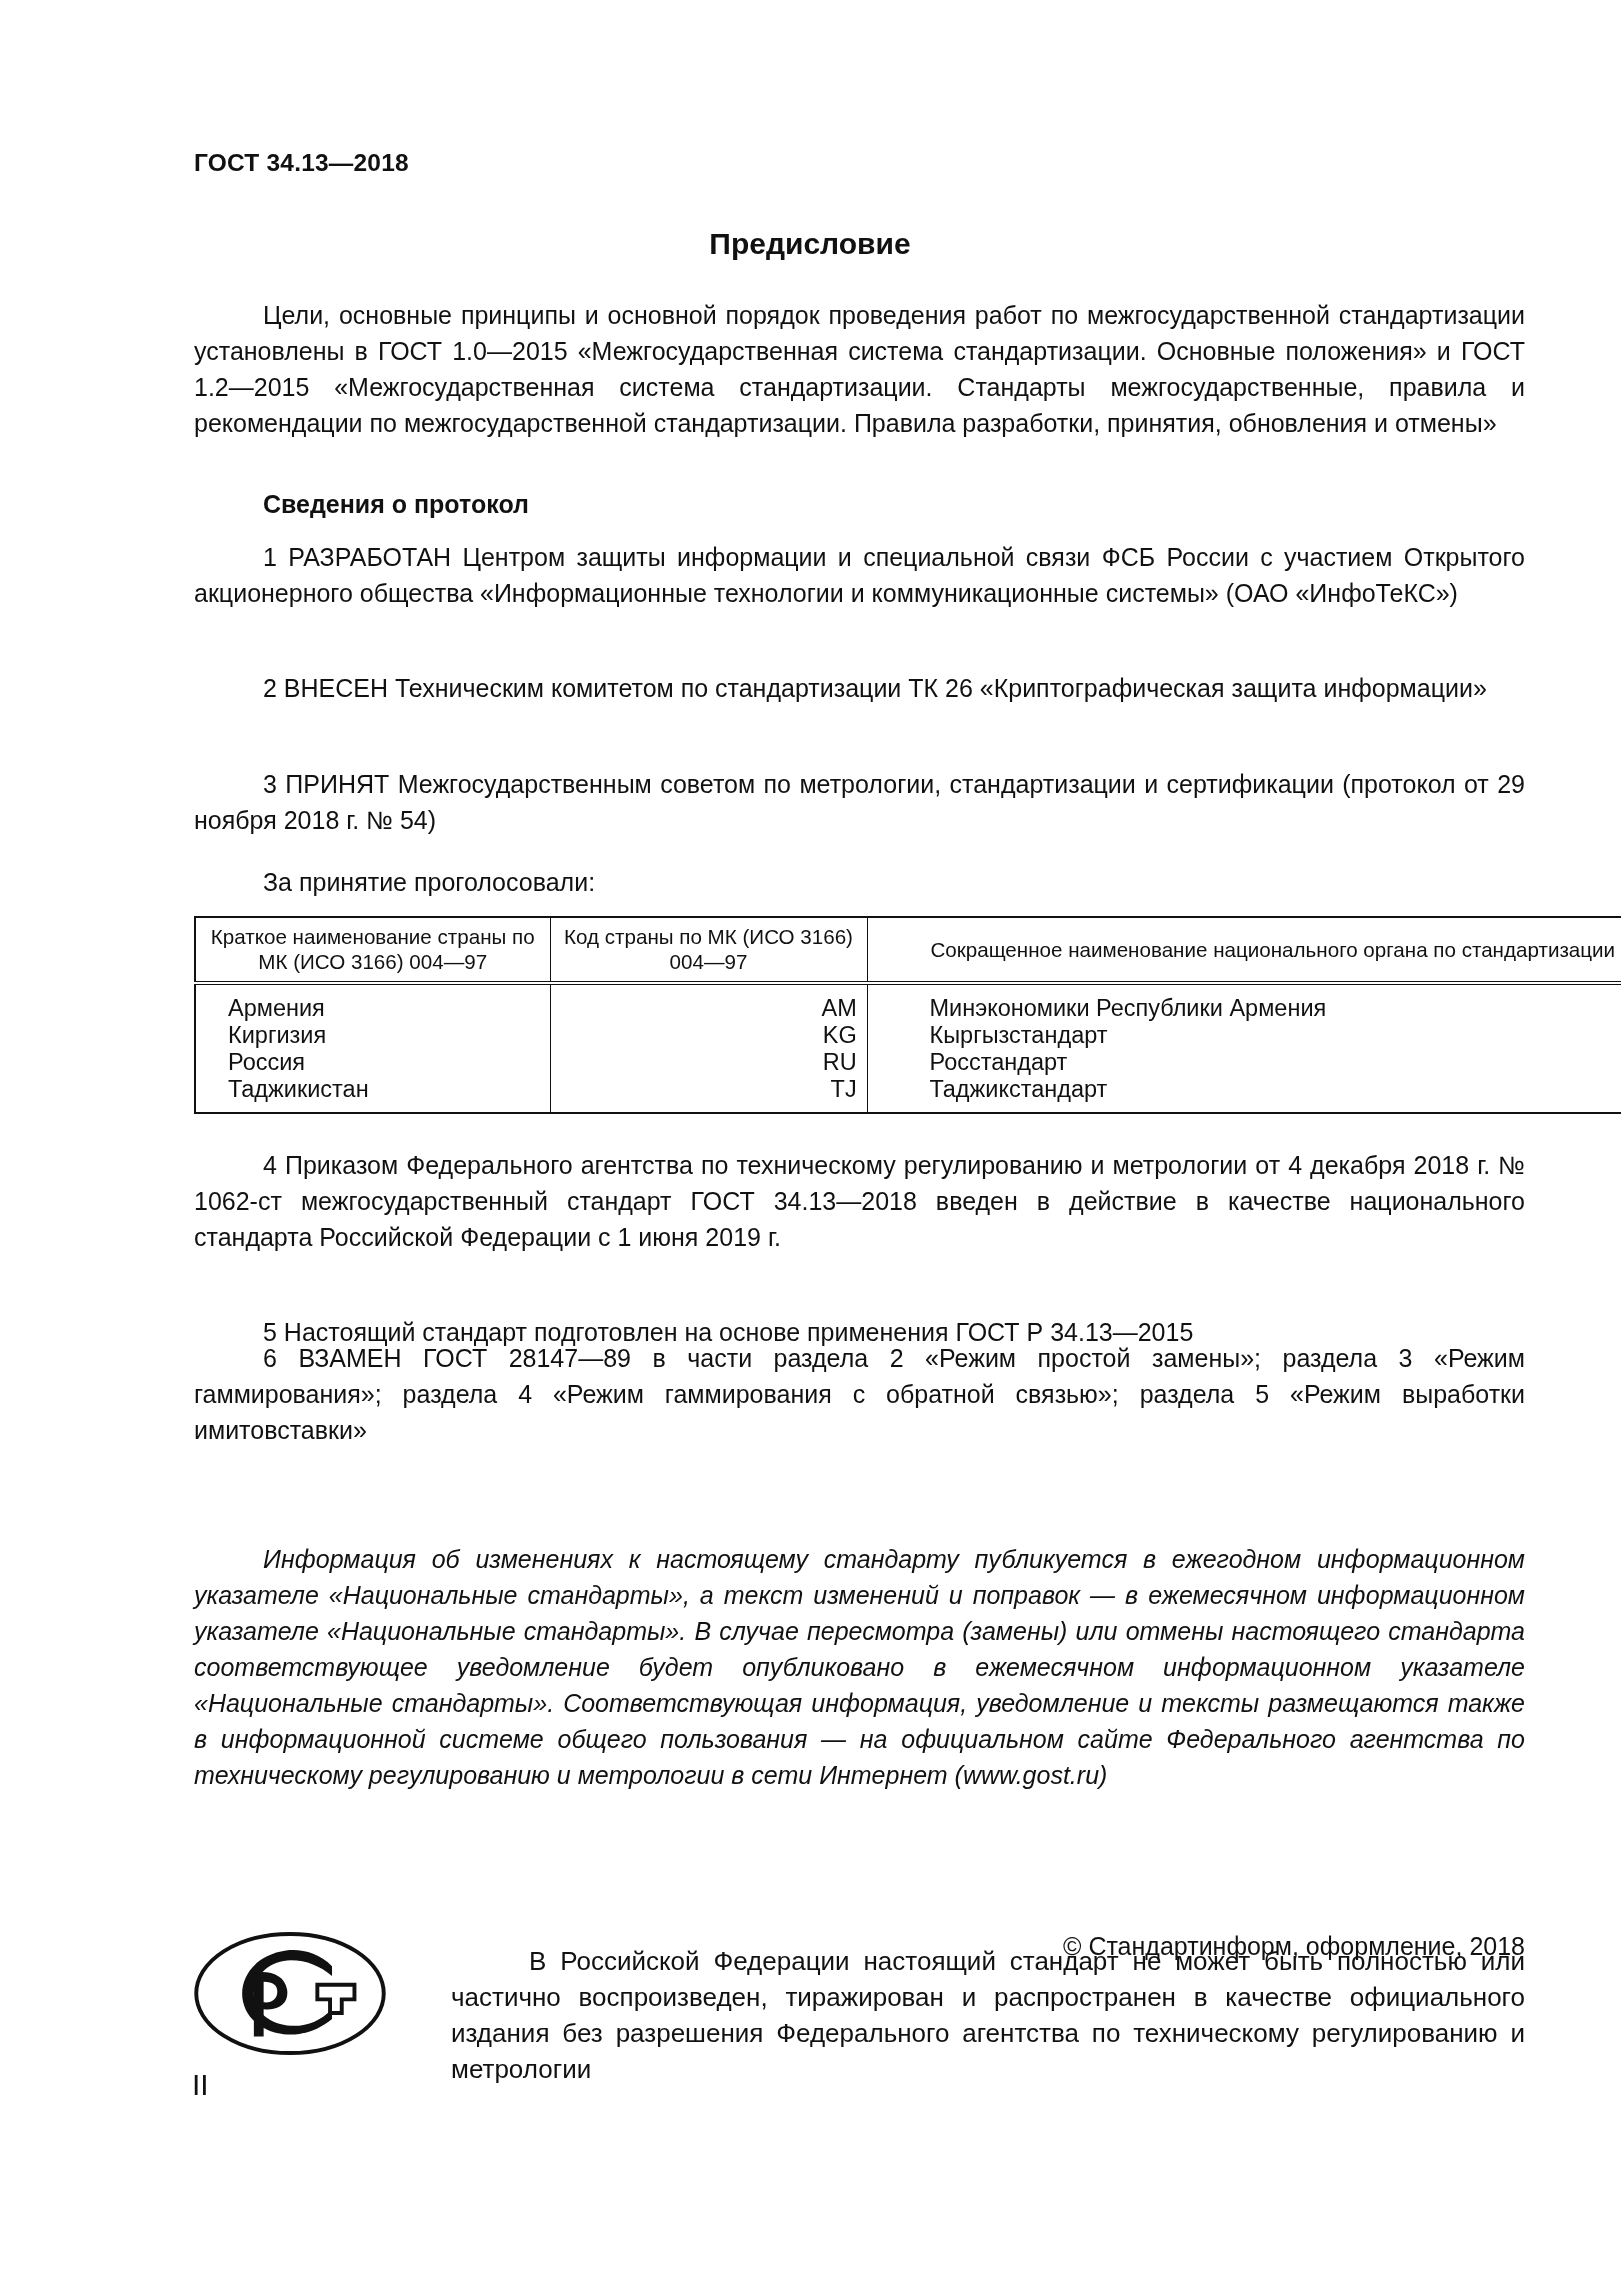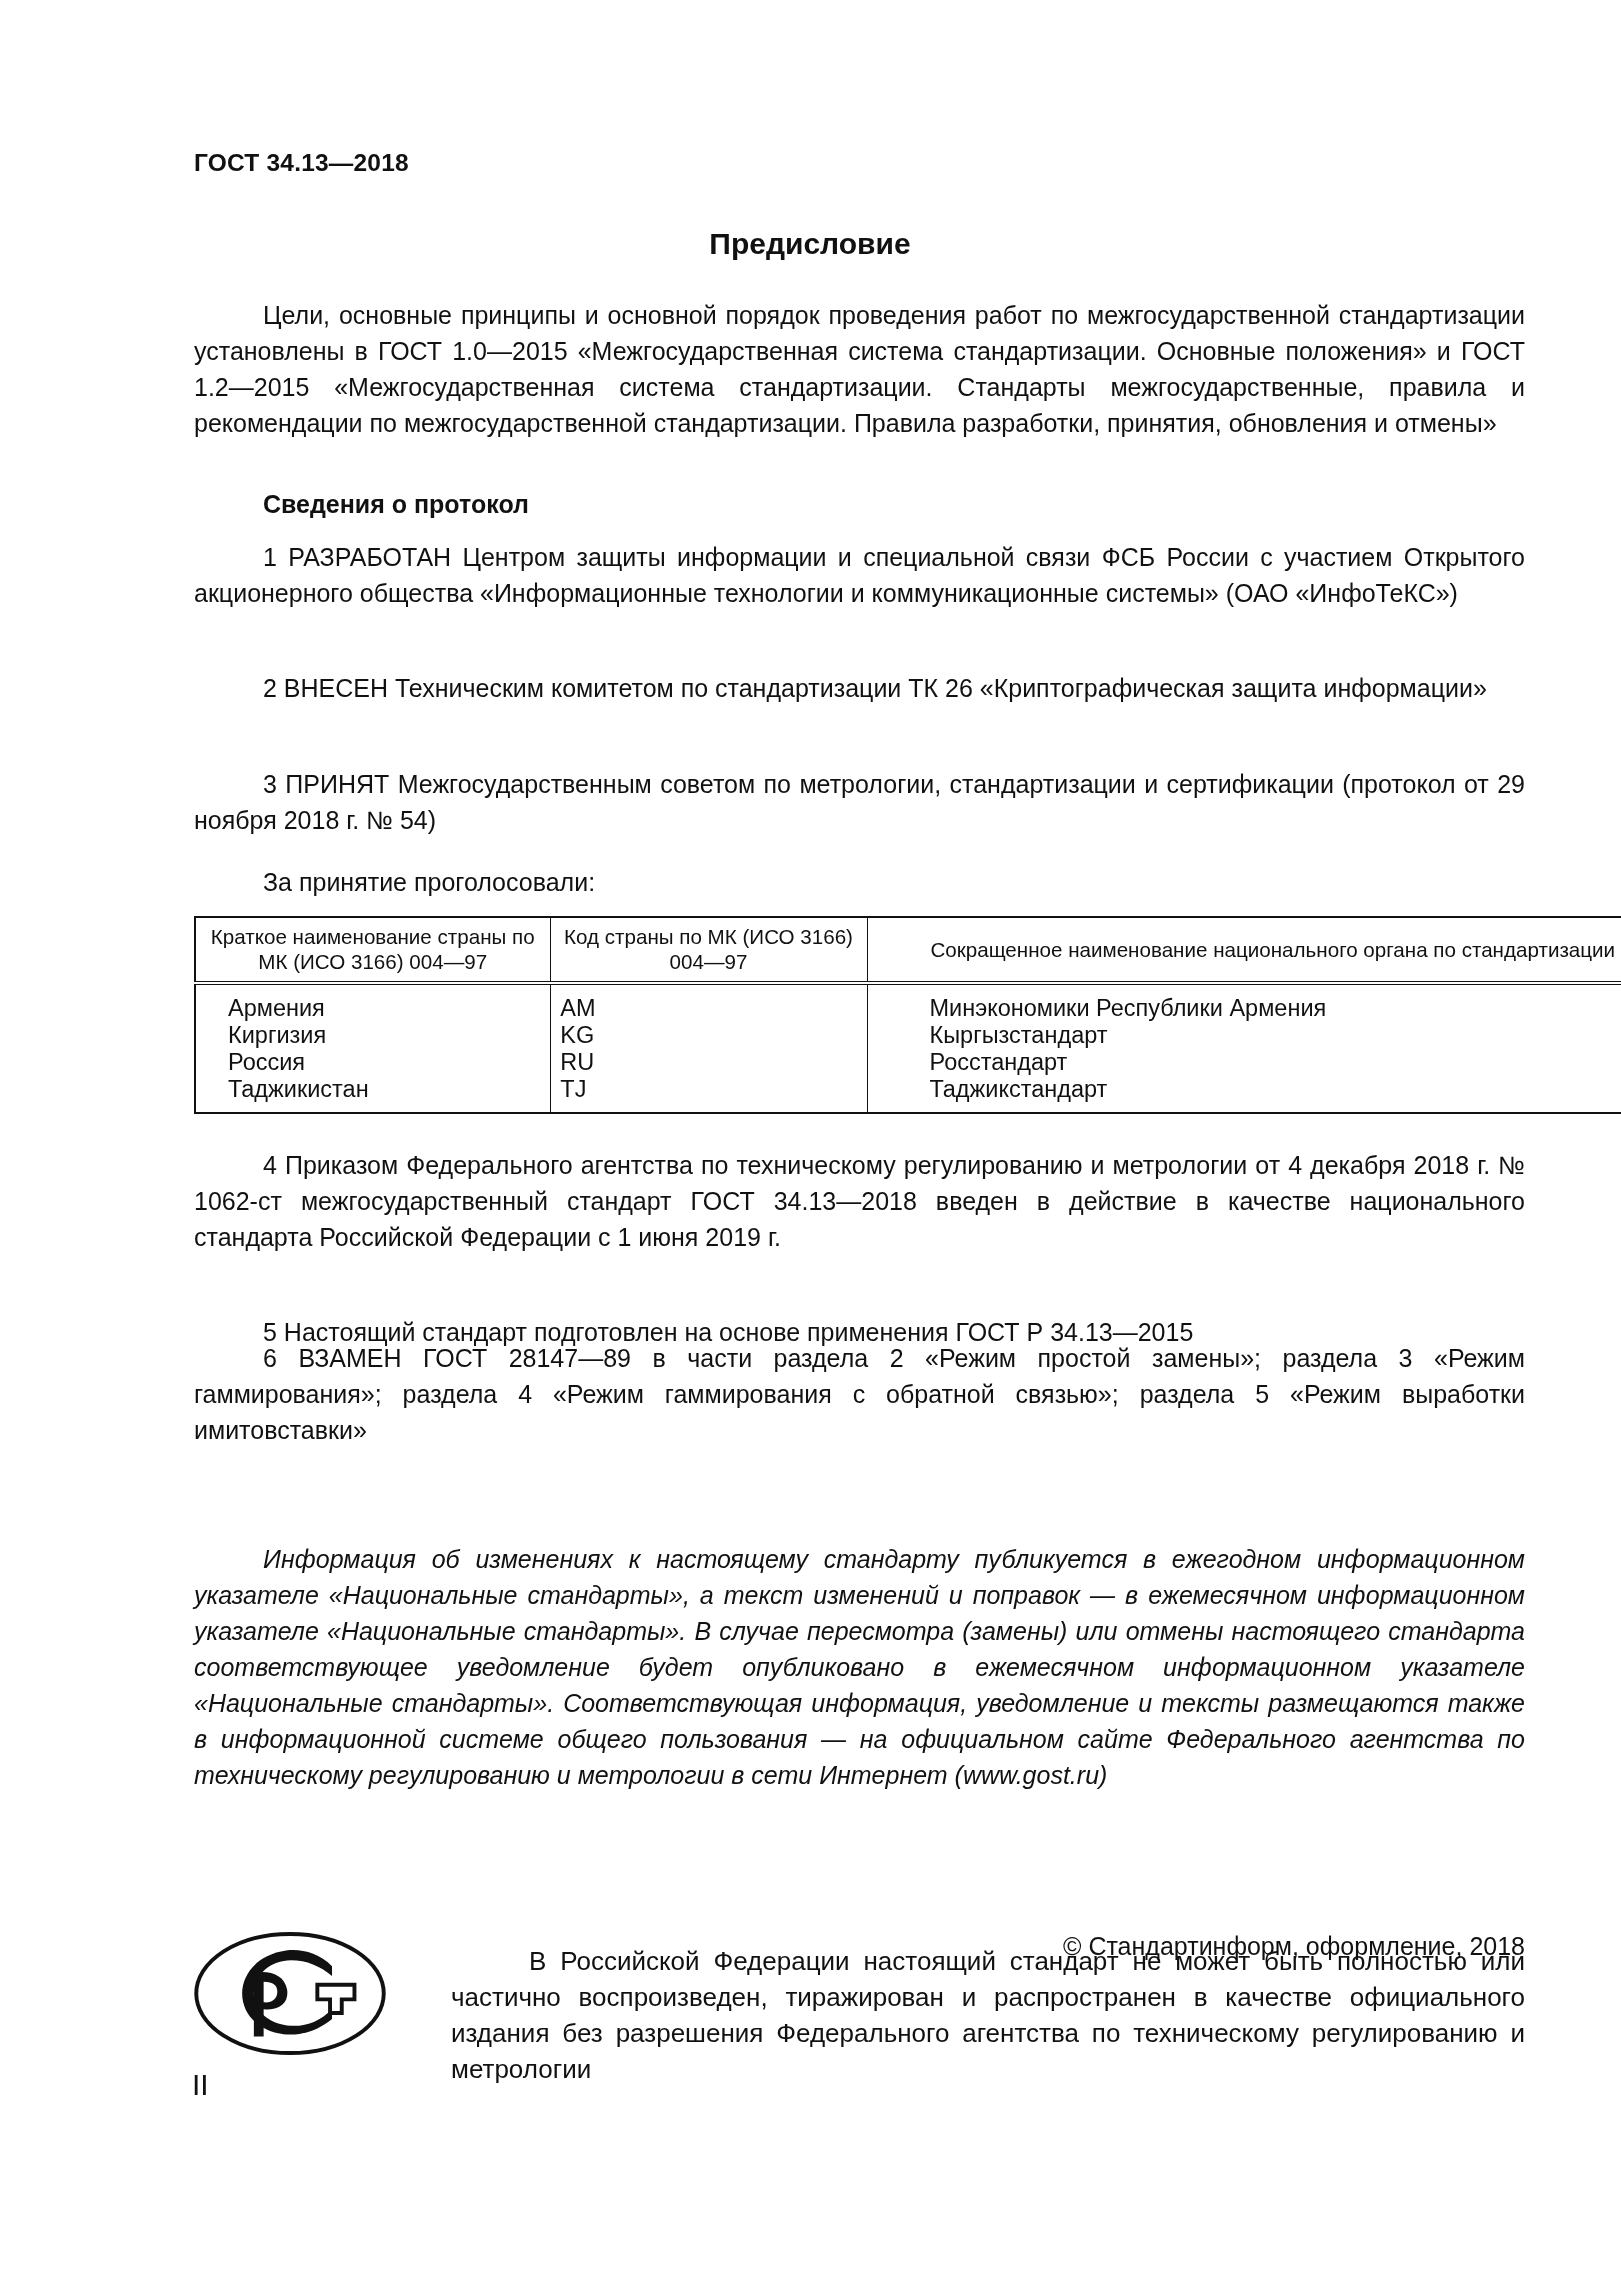--- a/index.html
+++ b/index.html
@@ -16,21 +16,21 @@
   table.vote { position: absolute; left: 194px; top: 916px; width: 1486px; border-collapse: collapse;
                font-size: 20.6px; }
   table.vote th { font-weight: normal; text-align: center; padding: 5.9px 9.8px; line-height: 25.5px;
                   border-top: 2.9px solid #111; border-left: 1.5px solid #111; border-right: 1.5px solid #111;
                   border-bottom: 4.9px double #111; height: 56px; box-sizing: border-box; }
   table.vote th:first-child { border-left: 2.9px solid #111; }
   table.vote th:last-child { border-right: 2.9px solid #111; }
   table.vote td { vertical-align: top; padding: 9.8px 9.8px 9.8px 9.8px; font-size: 23.5px; line-height: 27px;
                   border-left: 1.5px solid #111; border-right: 1.5px solid #111; border-bottom: 2.9px solid #111; }
   table.vote td:first-child { border-left: 2.9px solid #111; padding-left: 32px; }
-  table.vote td:nth-child(2) { text-align: left; }
+  table.vote td:nth-child(2) { text-align: right; }
   table.vote td:last-child { border-right: 2.9px solid #111; padding-left: 62px; }
   .col1 { width: 355px; } .col2 { width: 317px; }
 
   .logo { left: 193px; top: 1931px; width: 194px; height: 125px; }
   .page-num { left: 192px; top: 2068px; font-size: 30px; }
   .rights { left: 451px; width: 1074px; top: 1943px; font-size: 26px; line-height: 36px; text-align: justify; text-indent: 78px; }
 </style>
 </head>
 <body>
 

